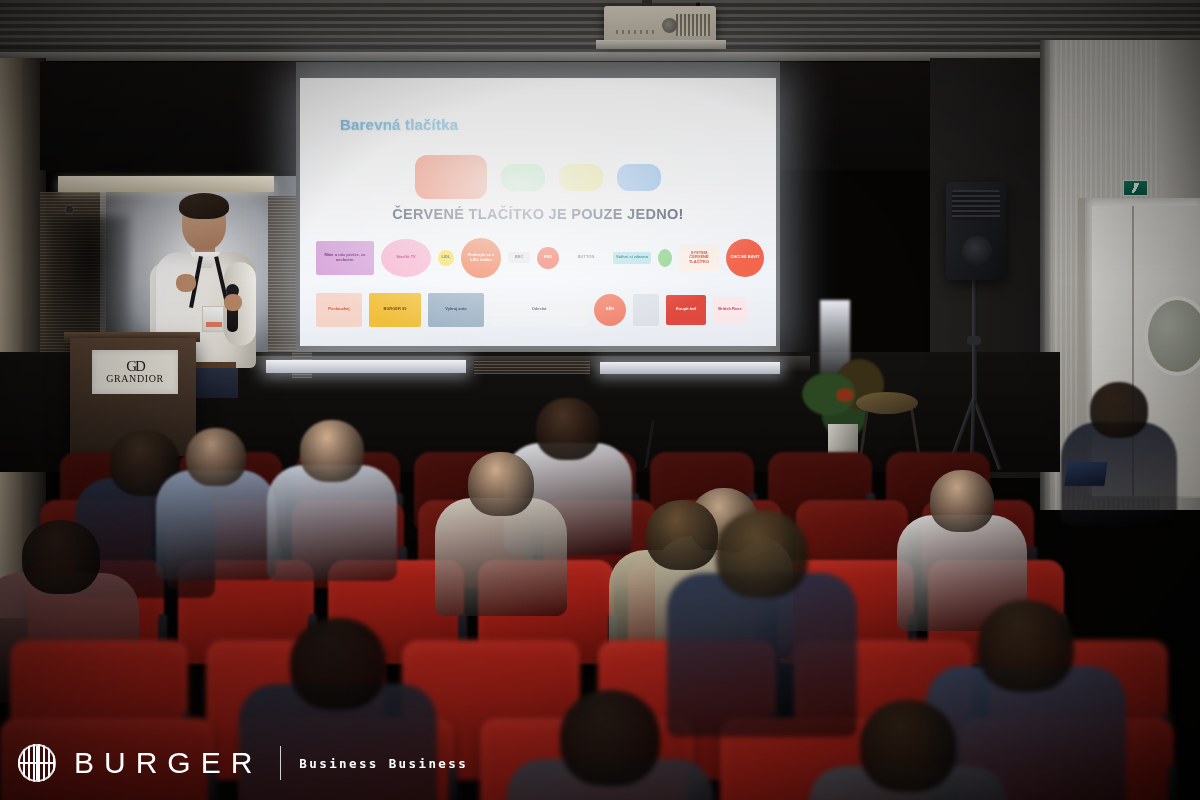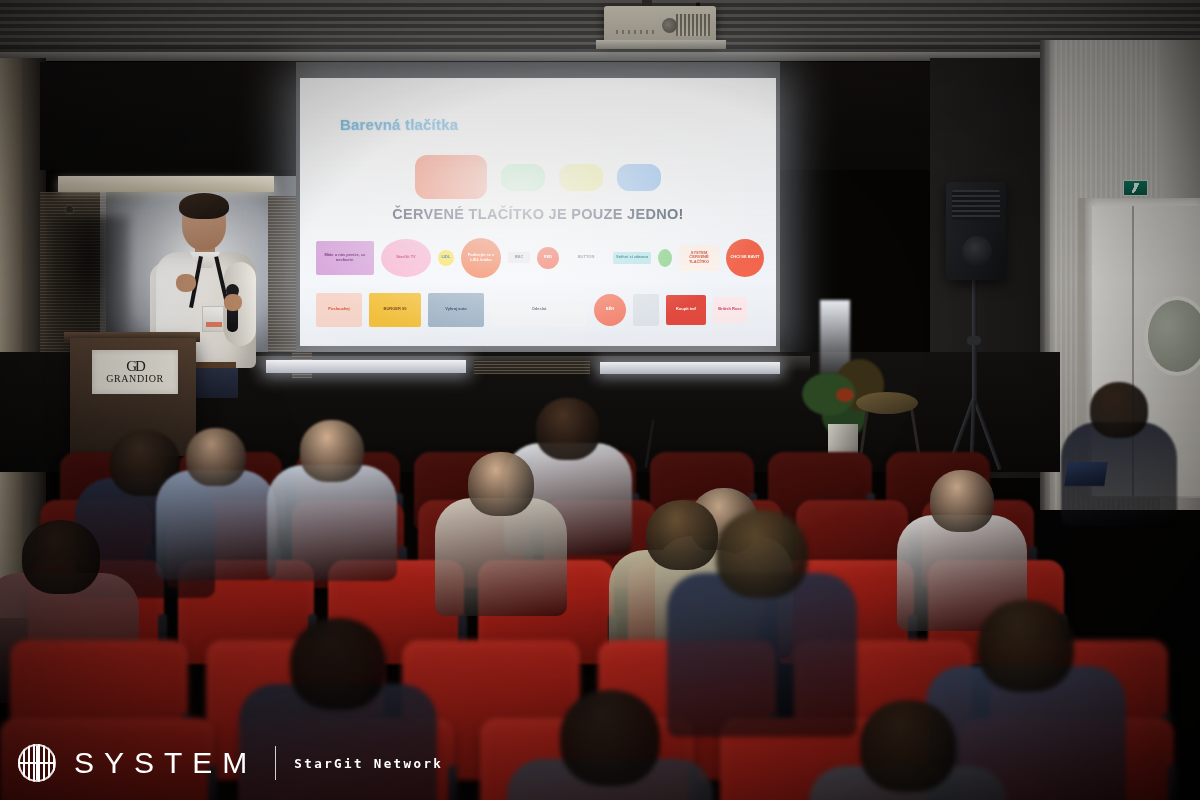--- a/index.html
+++ b/index.html
@@ -740,18 +740,18 @@
       <div class="head" style="left: 860px; top: 700px; width: 96px; height: 92px; background: radial-gradient(at 42% 28%, rgb(58, 42, 28), rgba(0, 0, 0, 0.85));"></div>
     </div>
 
   <div class="laptop"></div>
 
   <div class="grade"></div>
   <div class="vignette"></div>
 
   <div class="watermark">
     <div class="wm-globe"></div>
-    <div class="wm-title">SYSTEM</div>
+    <div class="wm-title">BURGER</div>
     <div class="wm-divider"></div>
-    <div class="wm-sub">StarGit Network</div>
+    <div class="wm-sub">Business Business</div>
   </div>
 
 </div>
 
 </body></html>

